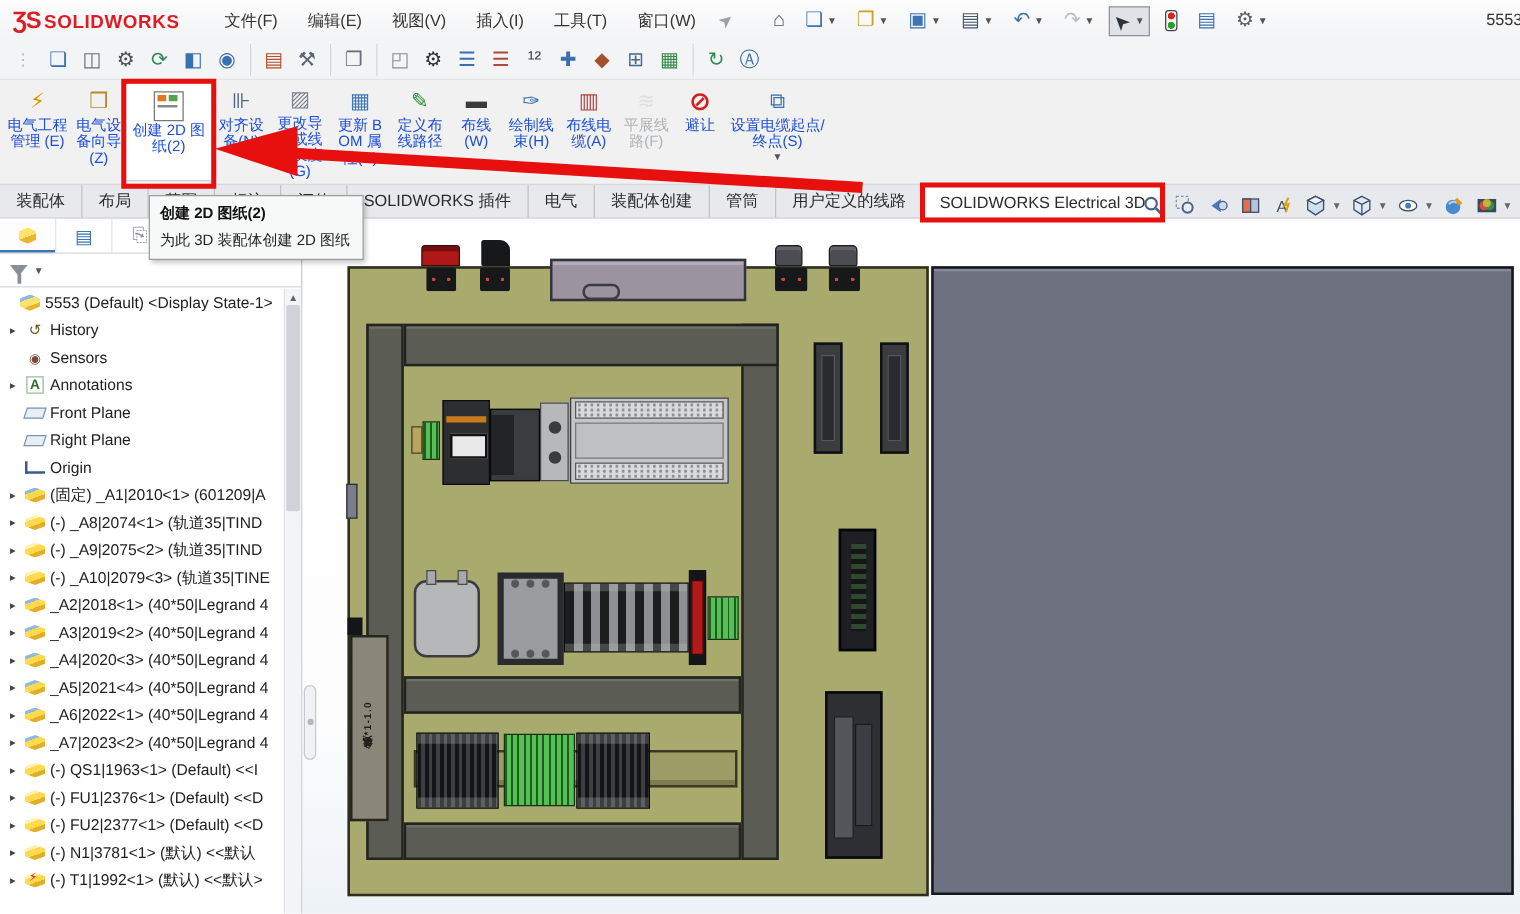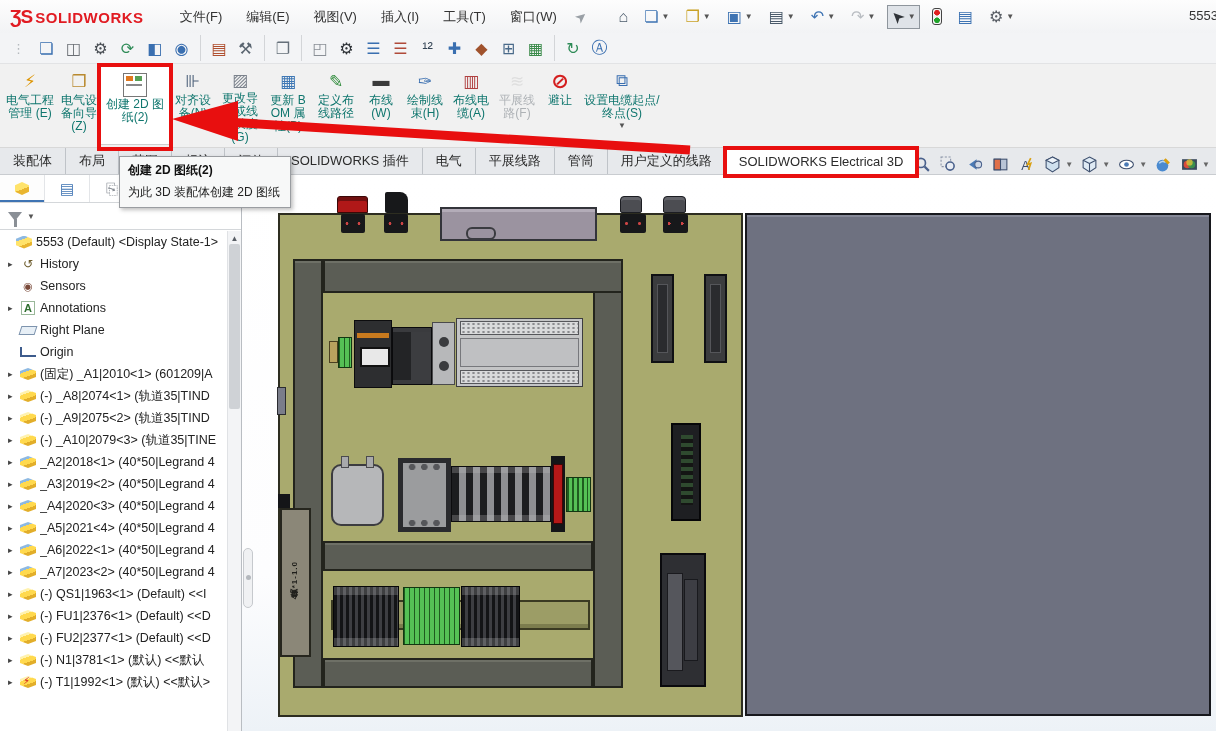--- a/index.html
+++ b/index.html
@@ -36,21 +36,21 @@
   .tbtn .glyph { font-size:16px; }
   .tbtn.sep-before { border-left:1px solid #d3d5d8; margin-left:5px; padding-left:5px; width:32px; }
 
   
   .ribbon { position:absolute; top:64px; left:0; right:0; height:84px; background:#f1f1f1;
             border-bottom:1px solid #d8d8d8; display:flex; align-items:stretch; padding:2px 0 2px 2px; }
   .rbtn { display:flex; flex-direction:column; align-items:center; padding:3px 2px 1px 2px;
           text-align:center; position:relative; }
   .rbtn .ricon { width:24px; height:24px; display:flex; align-items:center; justify-content:center;
                  font-size:17px; margin-bottom:1px; }
-  .rbtn .rlabel { font-size:12px; line-height:13px; color:#0f766e; word-break:break-all; }
+  .rbtn .rlabel { font-size:12px; line-height:13px; color:#1d4ed8; word-break:break-all; }
   .rbtn.disabled .rlabel { color:#aeb2b6; }
   .rbtn.disabled .ricon { filter:grayscale(1); opacity:.45; }
   .rbtn.highlight { background:#fff; border:1px solid #cfcfcf; }
   .rbtn.highlight::after { content:""; position:absolute; left:-4px; right:-4px; top:-4px; bottom:-7px;
                            border:4px solid #e80f0f; pointer-events:none; z-index:65; }
   
   .w54{width:56px}.w40{width:42px}.w68{width:70px}.w44{width:46px}.w46{width:48px}.w50{width:52px}.w38{width:40px}.w80{width:84px}
   .ic-elecmgr::before{content:"⚡";color:#dd9400}
   .ic-wizard::before{content:"❒";color:#b98a2f}
   .ic-create2d{background:#fff;border:1px solid #777;width:20px;height:17px;margin-top:3px;
@@ -451,21 +451,21 @@
     <div class="tab">
       <span>评估</span>
     </div>
     <div class="tab">
       <span>SOLIDWORKS 插件</span>
     </div>
     <div class="tab">
       <span>电气</span>
     </div>
     <div class="tab">
-      <span>平展线路</span>
+      <span>装配体创建</span>
     </div>
     <div class="tab">
       <span>管筒</span>
     </div>
     <div class="tab">
       <span>用户定义的线路</span>
     </div>
     <div class="tab active">
       <span>SOLIDWORKS Electrical 3D</span>
     </div>
@@ -571,20 +571,25 @@
       </div>
       <div class="tree-row lvl1">
         <span class="tw-arrow" style="visibility: hidden;">▸</span>
         <span class="tw-icon ic-sensors"></span>
         <span class="tw-label">Sensors</span>
       </div>
       <div class="tree-row lvl1">
         <span class="tw-arrow">▸</span>
         <span class="tw-icon ic-annotations"></span>
         <span class="tw-label">Annotations</span>
+      </div>
+      <div class="tree-row lvl1">
+        <span class="tw-arrow" style="visibility: hidden;">▸</span>
+        <span class="tw-icon ic-plane"></span>
+        <span class="tw-label">Front Plane</span>
       </div>
       <div class="tree-row lvl1">
         <span class="tw-arrow" style="visibility: hidden;">▸</span>
         <span class="tw-icon ic-plane"></span>
         <span class="tw-label">Right Plane</span>
       </div>
       <div class="tree-row lvl1">
         <span class="tw-arrow" style="visibility: hidden;">▸</span>
         <span class="tw-icon ic-origin"></span>
         <span class="tw-label">Origin</span>

